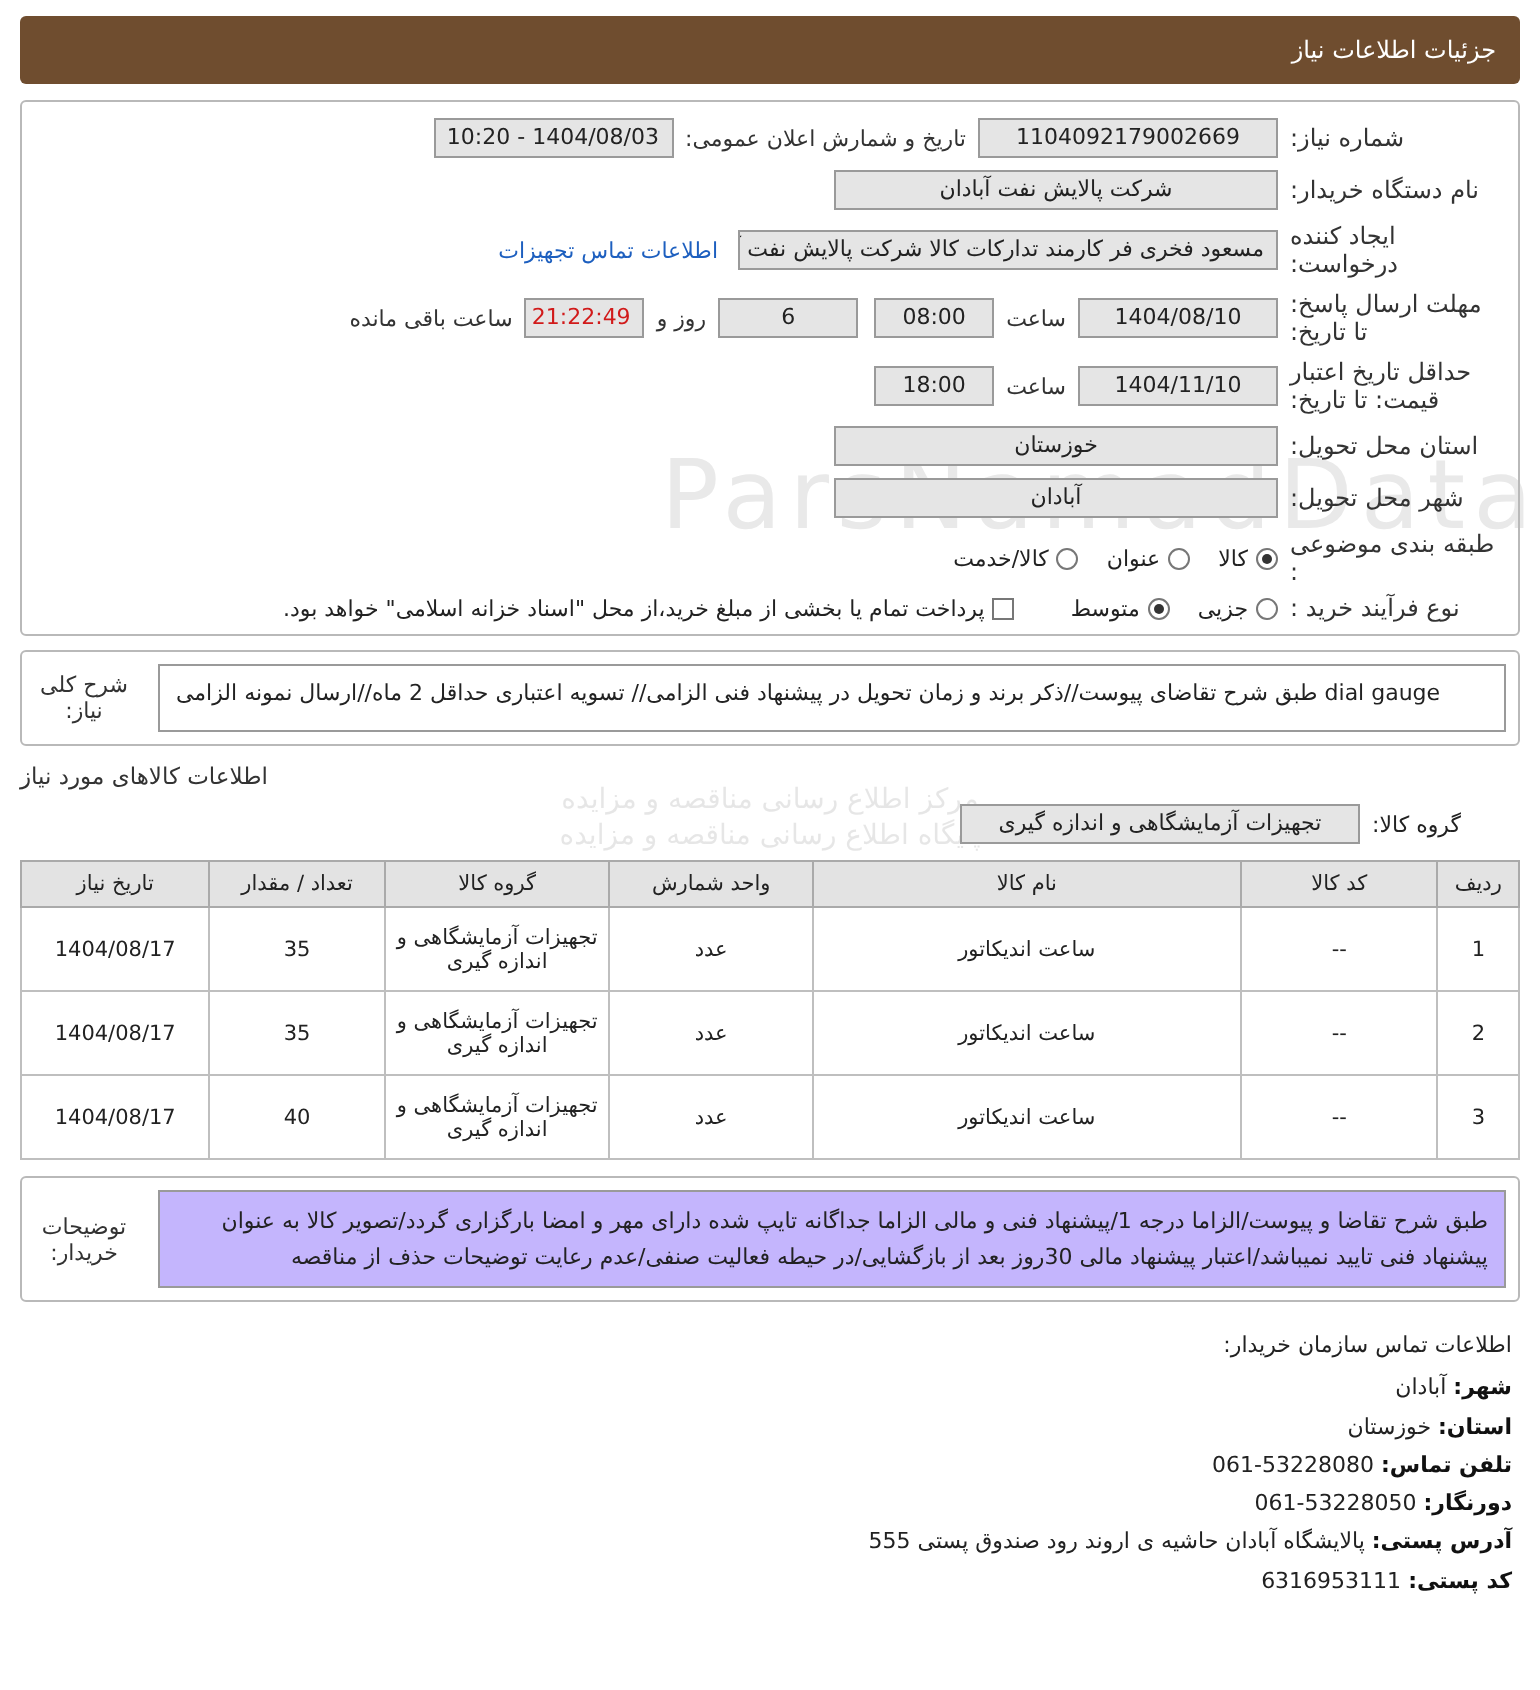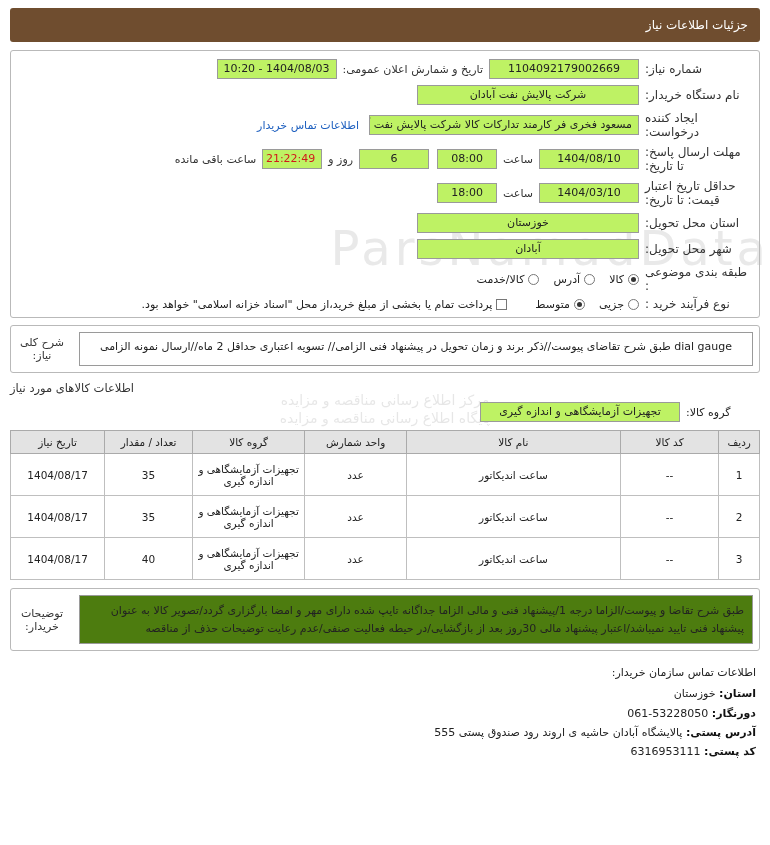--- a/index.html
+++ b/index.html
@@ -81,21 +81,21 @@
   .lbl {
     width: 112px;
     text-align: left;
     padding-left: 6px;
     font-size: 12px;
     color: #333;
     flex: none;
   }
   .fld {
     border: 1px solid #9a9a9a;
-    background: #bef264;
+    background: #e5e5e5;
     height: 20px;
     line-height: 18px;
     padding: 0 6px;
     font-size: 11px;
     text-align: center;
     color: #222;
     white-space: nowrap;
     overflow: hidden;
   }
   .fld.w220 { width: 222px; }
@@ -173,21 +173,21 @@
   }
   .desc-box {
     flex: 1;
     margin: 6px;
     border: 1px solid #9a9a9a;
     background: #fff;
     padding: 6px 8px;
     font-size: 11px;
     line-height: 1.5;
     min-height: 34px;
-    text-align: center;
+    text-align: left;
   }
   
   .section-title {
     text-align: left;
     font-size: 11.5px;
     color: #333;
     margin: 8px 0 7px 0;
     position: relative; z-index: 2;
   }
   
@@ -234,21 +234,21 @@
   .buyer-label {
     width: 62px; flex: none;
     font-size: 11px; color: #333;
     padding: 8px 4px;
     text-align: center;
     display: flex; align-items: center; justify-content: center;
   }
   .buyer-box {
     flex: 1; margin: 6px;
     border: 1px solid #9a9a9a;
-    background: #4d7c0f;
+    background: #c4b5fd;
     padding: 6px 8px;
     font-size: 11px;
     line-height: 1.6;
     text-align: right;
   }
   
   .contact {
     position: relative; z-index: 2;
     padding: 4px 4px 6px 4px;
     font-size: 11px;
@@ -283,38 +283,38 @@
     </div>
 
     <div class="frow">
       <span class="lbl">نام دستگاه خریدار:</span>
       <span class="fld w220">شرکت پالایش نفت آبادان</span>
     </div>
 
     <div class="frow">
       <span class="lbl">ایجاد کننده درخواست:</span>
       <span class="fld" style="width:270px">مسعود فخری فر کارمند تدارکات کالا شرکت پالایش نفت آبادان</span>
-      <a class="link" href="#">اطلاعات تماس خریدار</a>
+      <a class="link" href="#">اطلاعات تماس تجهیزات</a>
     </div>
 
     <div class="frow">
       <span class="lbl">مهلت ارسال پاسخ: تا تاریخ:</span>
       <span class="fld w100">1404/08/10</span>
       <span class="inline-lbl">ساعت</span>
       <span class="fld w60">08:00</span>
       <span class="gap"></span>
       <span class="fld w70">6</span>
       <span class="inline-lbl">روز و</span>
       <span class="fld w60 red">21:22:49</span>
       <span class="inline-lbl">ساعت باقی مانده</span>
     </div>
 
     <div class="frow">
       <span class="lbl">حداقل تاریخ اعتبار قیمت: تا تاریخ:</span>
-      <span class="fld w100">1404/03/10</span>
+      <span class="fld w100">1404/11/10</span>
       <span class="inline-lbl">ساعت</span>
       <span class="fld w60">18:00</span>
     </div>
 
     <div class="frow">
       <span class="lbl">استان محل تحویل:</span>
       <span class="fld w220">خوزستان</span>
     </div>
 
     <div class="frow">
@@ -323,21 +323,21 @@
     </div>
 
     <div class="frow radio-row">
       <span class="lbl">طبقه بندی موضوعی :</span>
       <span class="radio-item">
         <span class="radio on"></span>
         <span>کالا</span>
       </span>
       <span class="radio-item">
         <span class="radio"></span>
-        <span>آدرس</span>
+        <span>عنوان</span>
       </span>
       <span class="radio-item">
         <span class="radio"></span>
         <span>کالا/خدمت</span>
       </span>
     </div>
 
     <div class="frow radio-row" style="margin-bottom:0">
       <span class="lbl">نوع فرآیند خرید :</span>
       <span class="radio-item">
@@ -411,24 +411,32 @@
   </table>
 
   <div class="buyer-panel">
     <div class="buyer-box">طبق شرح تقاضا و پیوست/الزاما درجه 1/پیشنهاد فنی و مالی الزاما جداگانه تایپ شده دارای مهر و امضا بارگزاری گردد/تصویر کالا به عنوان پیشنهاد فنی تایید نمیباشد/اعتبار پیشنهاد مالی 30روز بعد از بازگشایی/در حیطه فعالیت صنفی/عدم رعایت توضیحات حذف از مناقصه</div>
     <div class="buyer-label">توضیحات خریدار:</div>
   </div>
 
   <div class="contact">
     <div class="hdr">اطلاعات تماس سازمان خریدار:</div>
     <div>
+      <b>شهر:</b>
+      <span>آبادان</span>
+    </div>
+    <div>
       <b>استان:</b>
       <span>خوزستان</span>
     </div>
     <div>
+      <b>تلفن تماس:</b>
+      <span>53228080-061</span>
+    </div>
+    <div>
       <b>دورنگار:</b>
       <span>53228050-061</span>
     </div>
     <div>
       <b>آدرس پستی:</b>
       <span>پالایشگاه آبادان حاشیه ی اروند رود صندوق پستی 555</span>
     </div>
     <div>
       <b>کد پستی:</b>
       <span>6316953111</span>

